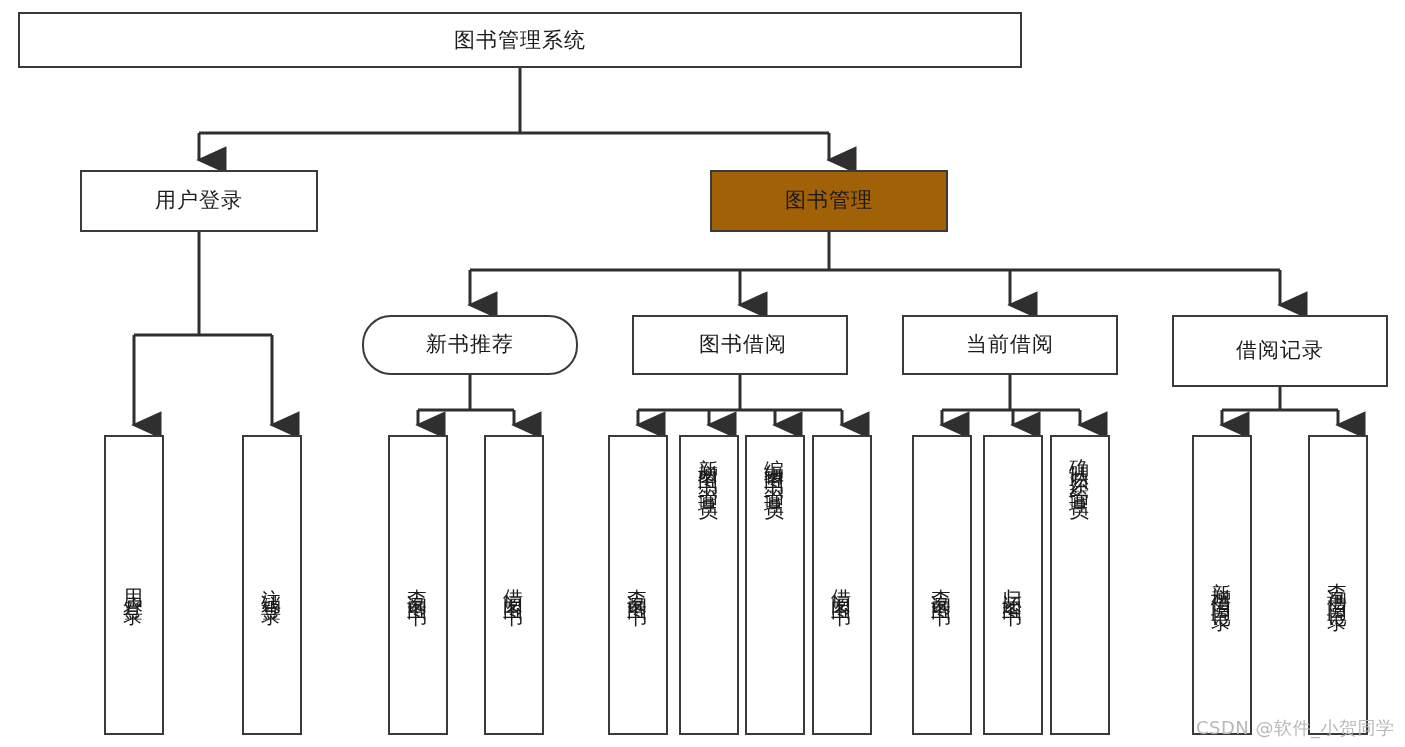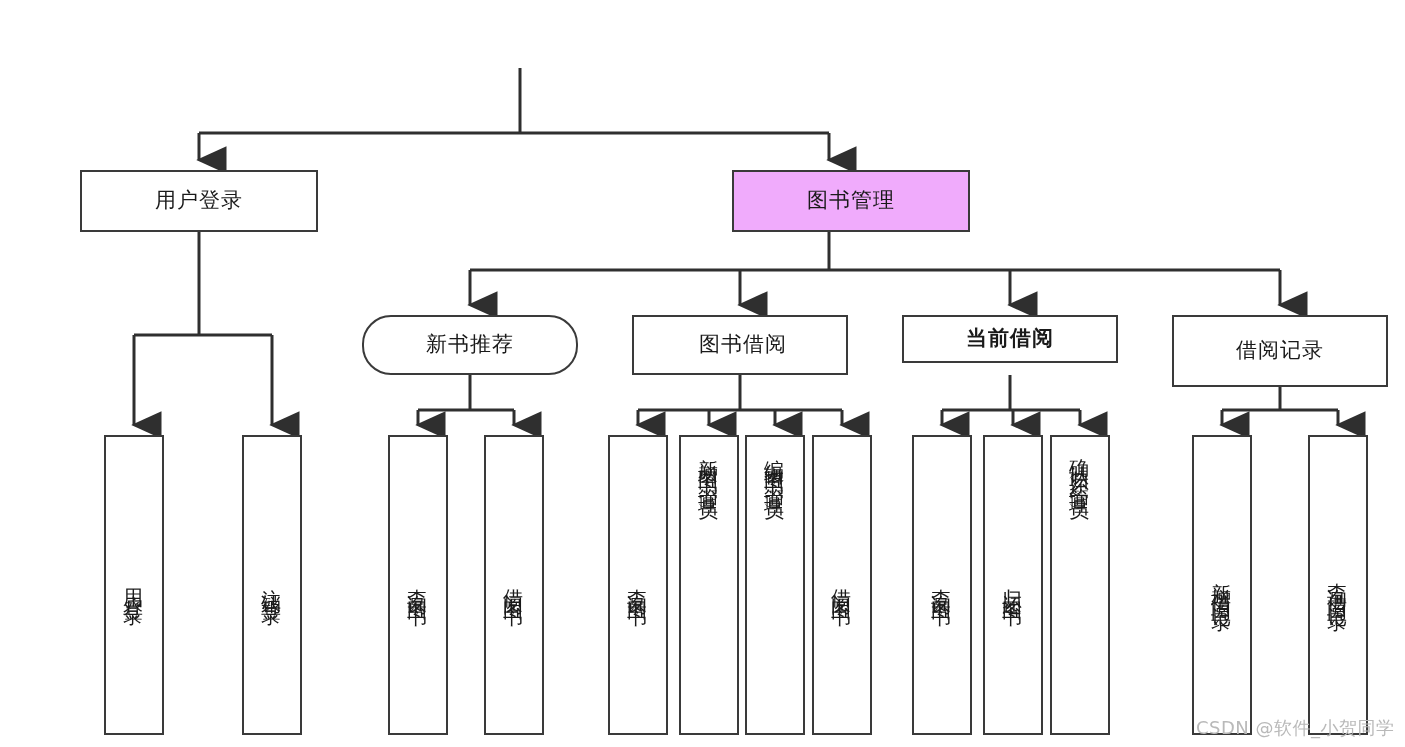--- a/index.html
+++ b/index.html
@@ -115,27 +115,28 @@
       <path d="M 1013 410 L 1013 425" marker-end="url(#arrow)"></path>
       <path d="M 1080 410 L 1080 425" marker-end="url(#arrow)"></path>
 
       <path d="M 1280 375 L 1280 410"></path>
       <path d="M 1222 410 L 1338 410"></path>
       <path d="M 1222 410 L 1222 425" marker-end="url(#arrow)"></path>
       <path d="M 1338 410 L 1338 425" marker-end="url(#arrow)"></path>
     </g>
   </svg>
 
+  <div class="node root" style="left: 18px; top: 12px; width: 1004px; height: 56px; border-color: rgb(58, 58, 58); background: rgb(255, 255, 255); color: rgb(26, 26, 26);">图书管理系统</div>
 
   <div class="node horiz" style="left: 80px; top: 170px; width: 238px; height: 62px; border-color: rgb(58, 58, 58); background: rgb(255, 255, 255); color: rgb(26, 26, 26);">用户登录</div>
-  <div class="node horiz" style="left: 732px; top: 170px; width: 238px; height: 62px; border-color: rgb(58, 58, 58); background: #f0abfc; color: rgb(26, 26, 26);">图书管理</div>
+  <div class="node horiz" style="left: 710px; top: 170px; width: 238px; height: 62px; border-color: rgb(58, 58, 58); background: #a16207; color: rgb(26, 26, 26);">图书管理</div>
 
   <div class="node horiz" style="left: 362px; top: 315px; width: 216px; height: 60px; border-color: rgb(58, 58, 58); background: rgb(255, 255, 255); color: rgb(26, 26, 26); border-radius: 29px;">新书推荐</div>
   <div class="node horiz" style="left: 632px; top: 315px; width: 216px; height: 60px; border-color: rgb(58, 58, 58); background: rgb(255, 255, 255); color: rgb(26, 26, 26); padding-left: 6px;">图书借阅</div>
-  <div class="node horiz" style="left: 902px; top: 315px; width: 216px; height: 48px; border-color: rgb(58, 58, 58); background: rgb(255, 255, 255); color: rgb(26, 26, 26); font-weight: bold;">当前借阅</div>
+  <div class="node horiz" style="left: 902px; top: 315px; width: 216px; height: 60px; border-color: rgb(58, 58, 58); background: rgb(255, 255, 255); color: rgb(26, 26, 26);">当前借阅</div>
   <div class="node horiz" style="left: 1172px; top: 315px; width: 216px; height: 72px; border-color: rgb(58, 58, 58); background: rgb(255, 255, 255); color: rgb(26, 26, 26);">借阅记录</div>
 
   <div class="node leaf" style="left: 104px; top: 435px; width: 60px; height: 300px; border-color: rgb(58, 58, 58); background: rgb(255, 255, 255); color: rgb(26, 26, 26);">用户登录</div>
   <div class="node leaf" style="left: 242px; top: 435px; width: 60px; height: 300px; border-color: rgb(58, 58, 58); background: rgb(255, 255, 255); color: rgb(26, 26, 26);">注销登录</div>
   <div class="node leaf" style="left: 388px; top: 435px; width: 60px; height: 300px; border-color: rgb(58, 58, 58); background: rgb(255, 255, 255); color: rgb(26, 26, 26);">查询图书</div>
   <div class="node leaf" style="left: 484px; top: 435px; width: 60px; height: 300px; border-color: rgb(58, 58, 58); background: rgb(255, 255, 255); color: rgb(26, 26, 26);">借阅图书</div>
   <div class="node leaf" style="left: 608px; top: 435px; width: 60px; height: 300px; border-color: rgb(58, 58, 58); background: rgb(255, 255, 255); color: rgb(26, 26, 26);">查询图书</div>
   <div class="node leaf top-aligned" style="left: 679px; top: 435px; width: 60px; height: 300px; border-color: rgb(58, 58, 58); background: rgb(255, 255, 255); color: rgb(26, 26, 26);">新增图书（管理员）</div>
   <div class="node leaf top-aligned" style="left: 745px; top: 435px; width: 60px; height: 300px; border-color: rgb(58, 58, 58); background: rgb(255, 255, 255); color: rgb(26, 26, 26);">编辑图书（管理员）</div>
   <div class="node leaf" style="left: 812px; top: 435px; width: 60px; height: 300px; border-color: rgb(58, 58, 58); background: rgb(255, 255, 255); color: rgb(26, 26, 26);">借阅图书</div>

